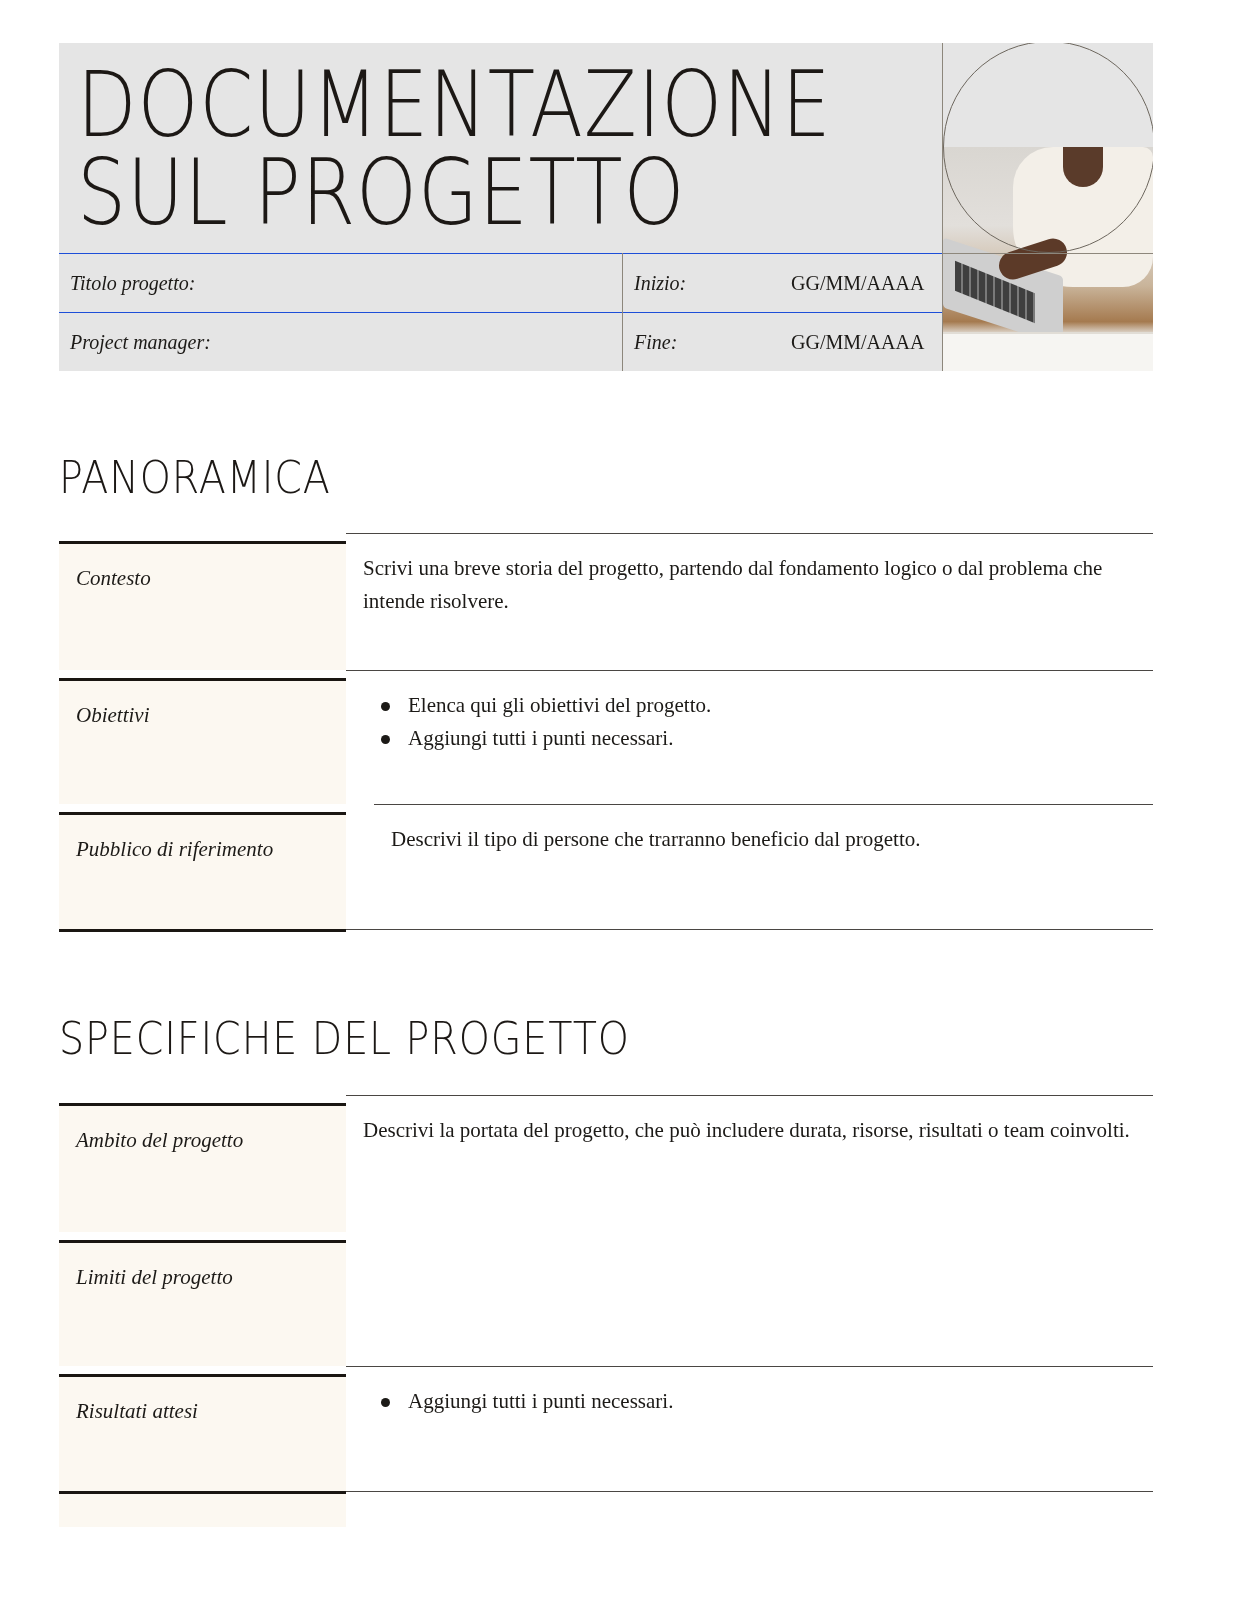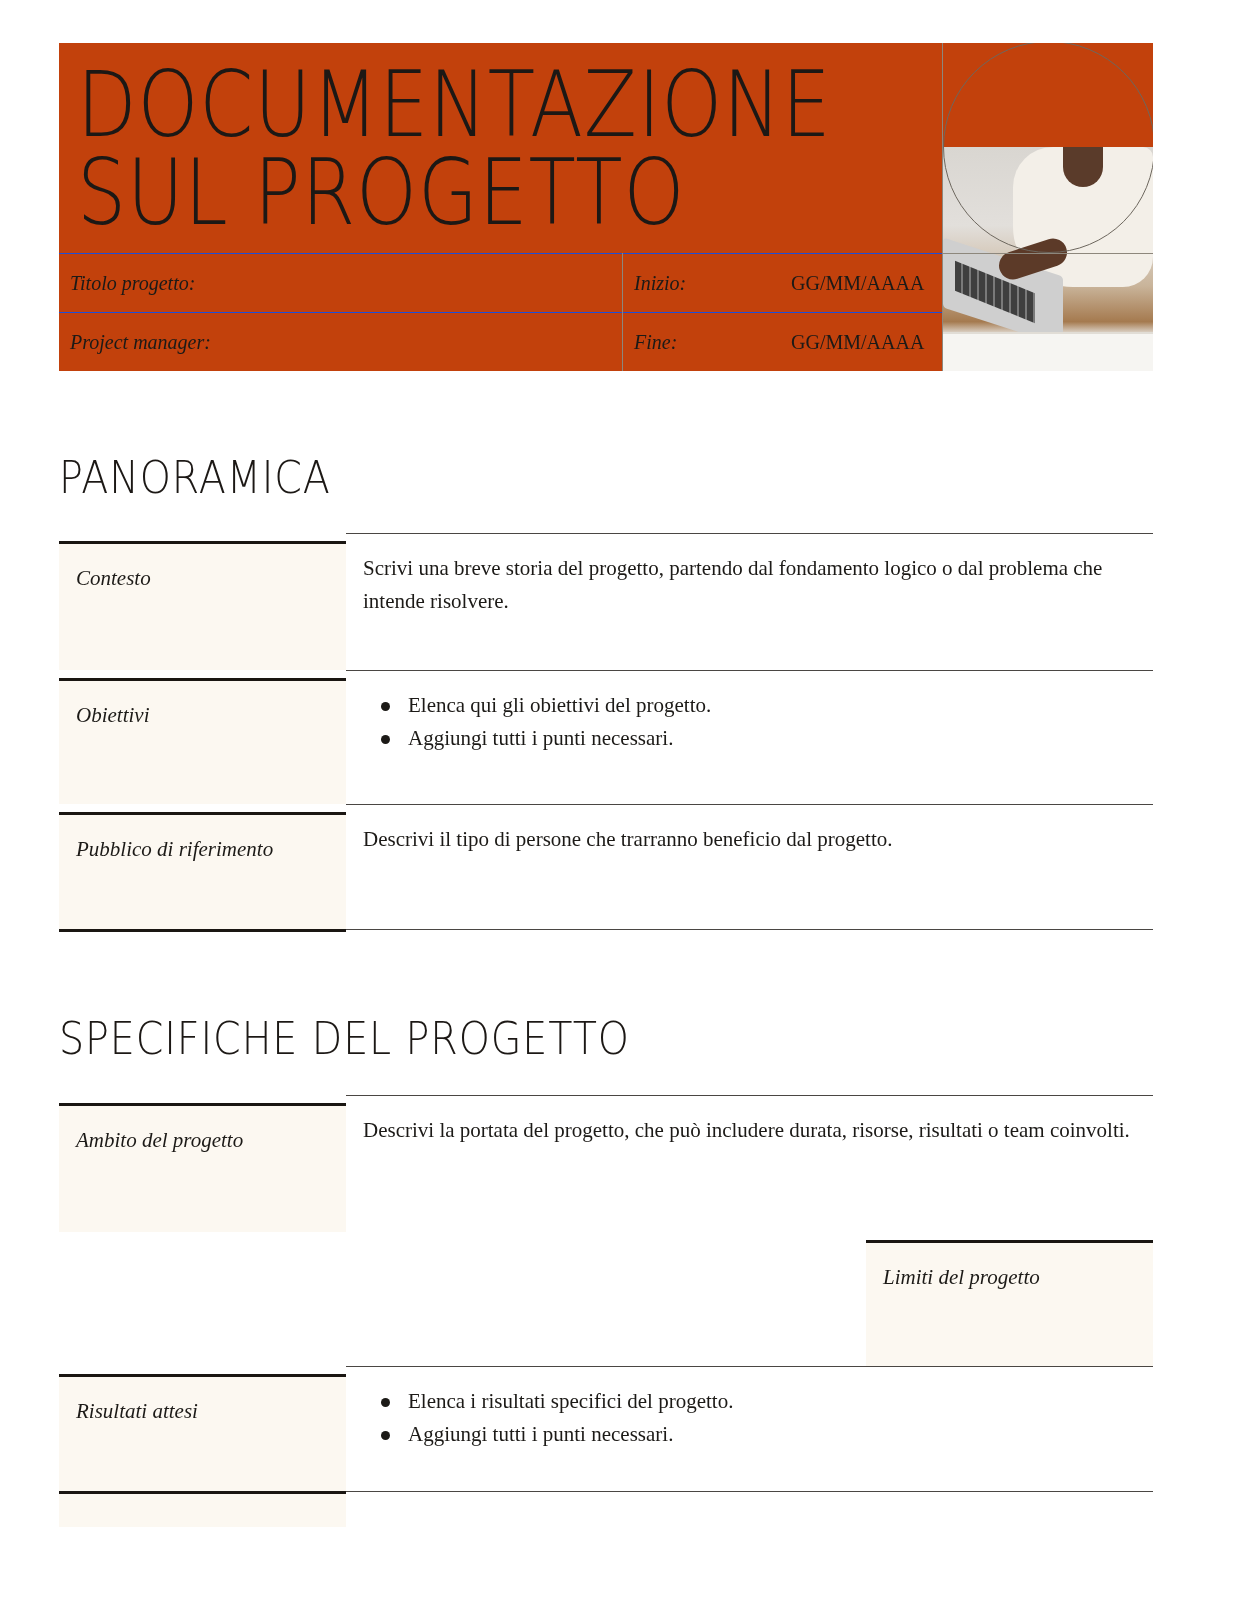--- a/index.html
+++ b/index.html
@@ -2,21 +2,21 @@
 <html><head>
   <meta charset="utf-8">
   <style>
     * { box-sizing: border-box; margin: 0; padding: 0; }
     html, body { width: 1237px; height: 1600px; background: #ffffff; overflow: hidden; }
     body { position: relative; font-family: "Liberation Serif", "DejaVu Serif", serif; color: #1c1a17; }
 
     
     .header {
       position: absolute; left: 59px; top: 43px; width: 1094px; height: 328px;
-      background: #c2410c;
+      background: #e5e5e5;
     }
     .title {
       position: absolute; left: 18px; top: 18px; width: 860px;
       font-family: "DejaVu Sans", "Liberation Sans", sans-serif;
       font-weight: 200; font-size: 90px; line-height: 88px; letter-spacing: 1px;
       color: #1c1815; transform: scaleX(0.86); transform-origin: left top;
       white-space: nowrap;
     }
     .title span { display: block; }
     .meta-row {
@@ -118,44 +118,43 @@
   </div>
   <div class="row" style="height:134px;">
     <div class="label-cell">Obiettivi</div>
     <div class="content-cell">
       <ul>
         <li>Elenca qui gli obiettivi del progetto.</li>
         <li>Aggiungi tutti i punti necessari.</li>
       </ul>
     </div>
   </div>
-  <div class="row" style="height:125px;">
+  <div class="row" style="height:125px;gap:28px;">
     <div class="label-cell">Pubblico di riferimento</div>
     <div class="content-cell">Descrivi il tipo di persone che trarranno beneficio dal progetto.</div>
   </div>
   <div class="table-end">
     <div class="label-end" style="height:0;"></div>
     <div class="content-end"></div>
   </div>
 </div>
 
 <div class="section-title" style="top:1013px;">SPECIFICHE DEL PROGETTO</div>
 <div class="table" style="top:1095px;">
   <div class="row" style="height:137px;">
     <div class="label-cell">Ambito del progetto</div>
     <div class="content-cell">Descrivi la portata del progetto, che può includere durata, risorse, risultati o team coinvolti.</div>
   </div>
-  <div class="row" style="height:134px;justify-content:flex-end;">
+  <div class="row" style="height:134px;">
     <div class="label-cell">Limiti del progetto</div>
   </div>
   <div class="row" style="height:125px;">
     <div class="label-cell">Risultati attesi</div>
     <div class="content-cell">
       <ul>
-        <li>Elenca i risultati specifici del progetto.</li>
         <li>Aggiungi tutti i punti necessari.</li>
       </ul>
     </div>
   </div>
   <div class="table-end">
     <div class="label-end" style="height:36px;"></div>
     <div class="content-end"></div>
   </div>
 </div>
 

